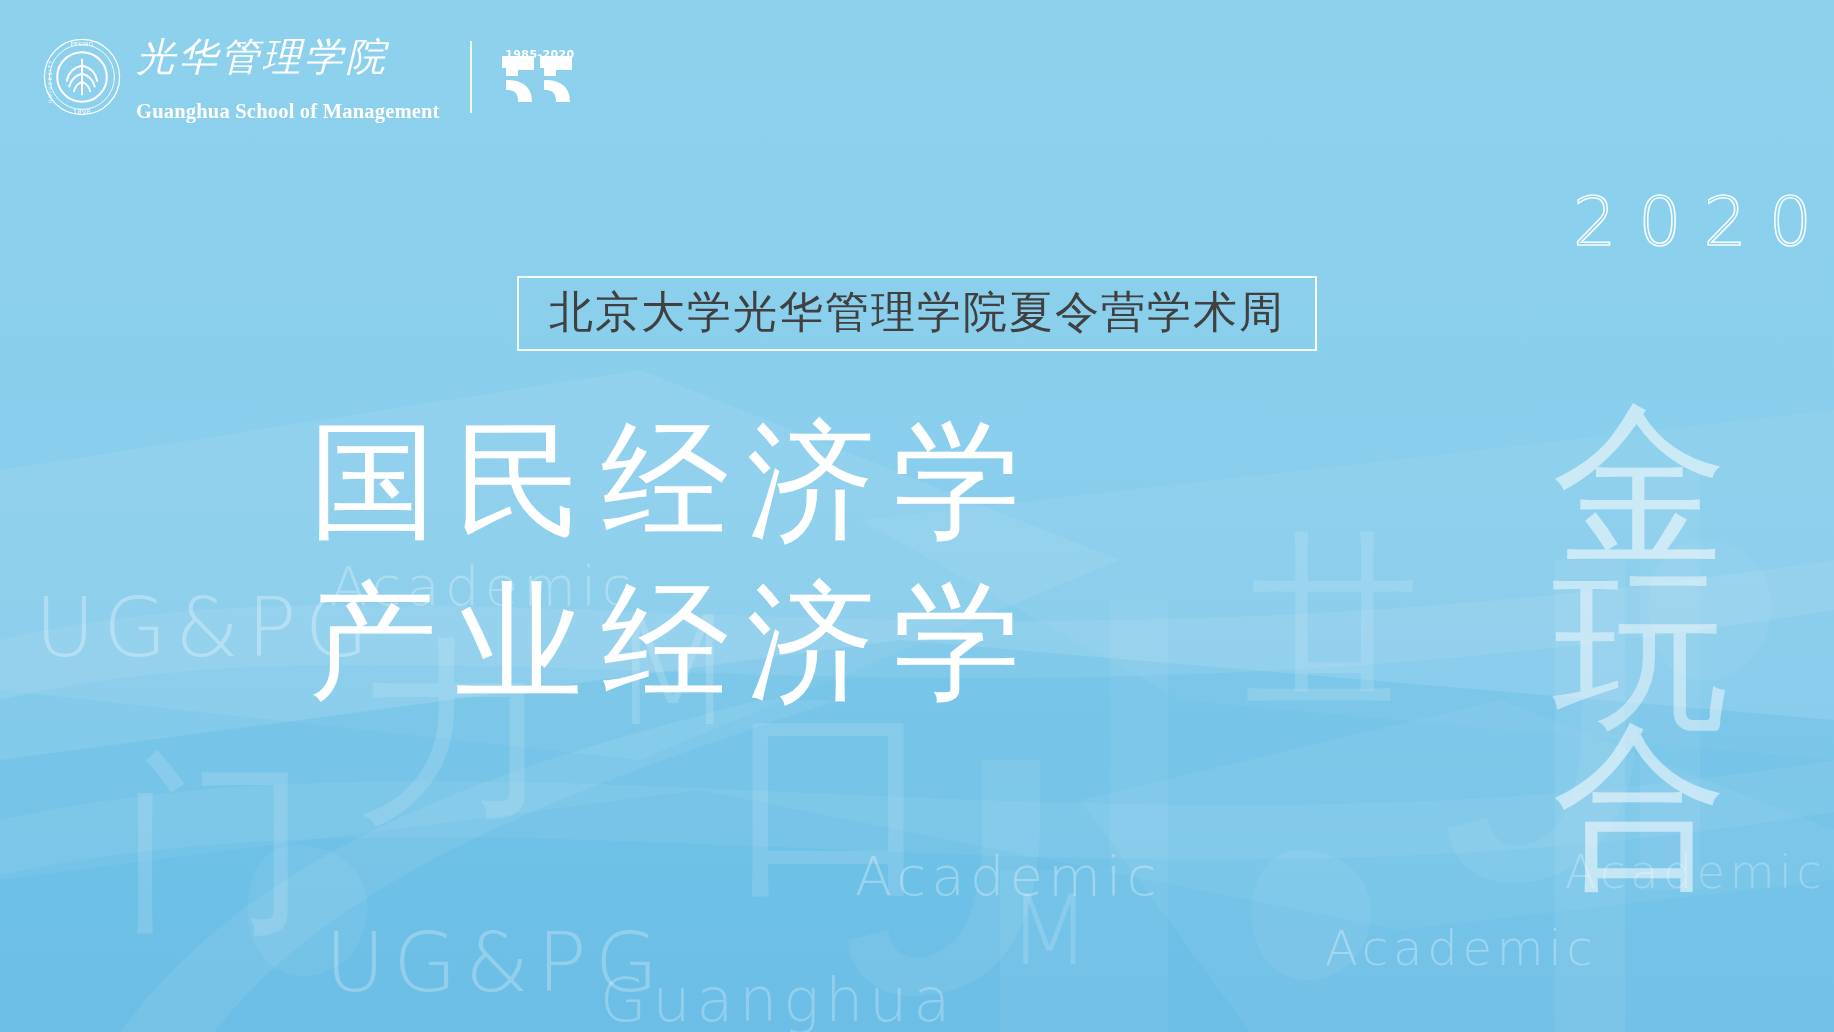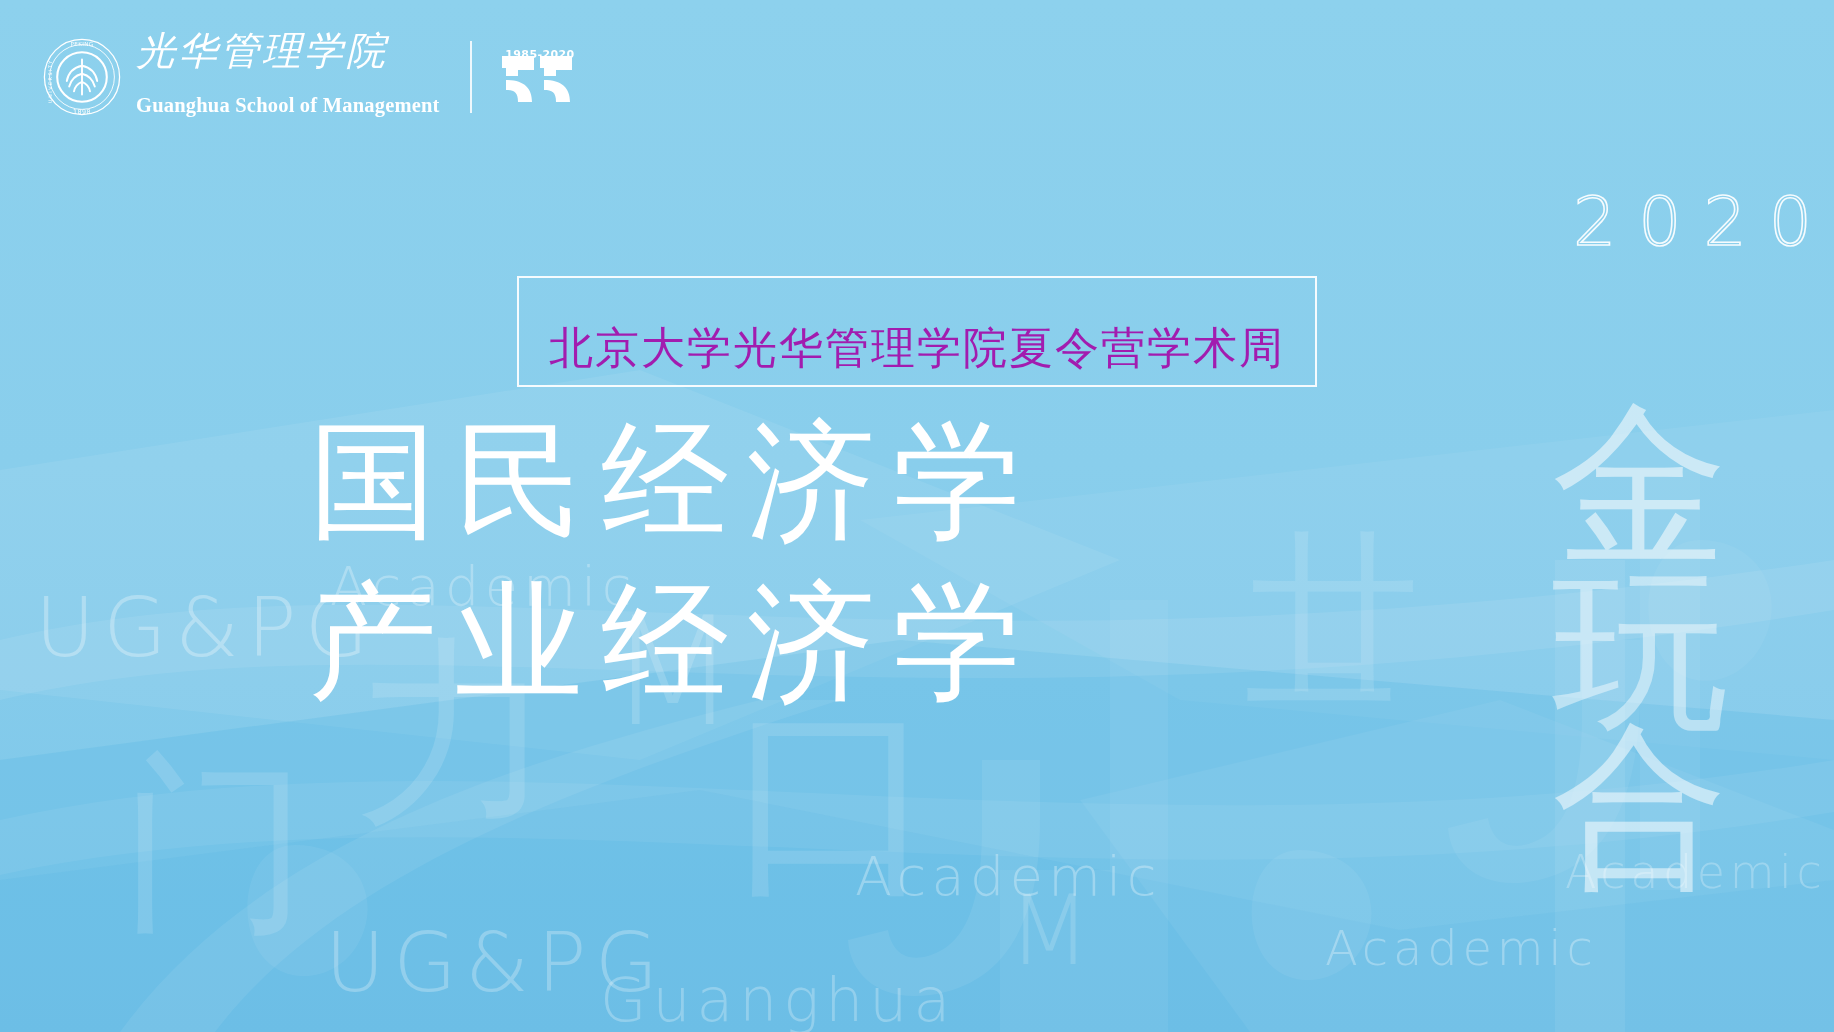--- a/index.html
+++ b/index.html
@@ -54,21 +54,21 @@
     height: 86px;
   }
   .seal {
     width: 80px; height: 80px;
     flex: 0 0 auto;
   }
   .logo-cn-block {
     margin-left: 14px;
     display: flex;
     flex-direction: column;
-    justify-content: flex-end;
+    justify-content: space-between;
     height: 80px;
   }
   .logo-cn {
     color: #ffffff;
     font-family: "DejaVu Serif", "Liberation Serif", serif;
     font-size: 39px;
     line-height: 1.0;
     letter-spacing: 3px;
     font-weight: 500;
     font-style: italic;
@@ -128,28 +128,27 @@
   .subtitle-box {
     position: absolute;
     left: 50%;
     transform: translateX(-50%);
     top: 276px;
     border: 2px solid rgba(255,255,255,0.92);
     padding: 11px 30px 14px 30px;
     box-sizing: border-box;
   }
   .subtitle-text {
-    color: #a21caf;
+    color: #404040;
     font-family: "DejaVu Sans", "Liberation Sans", sans-serif;
     font-size: 44px;
     line-height: 1.05;
     letter-spacing: 2px;
     white-space: nowrap;
     font-weight: 400;
-    margin-top: 36px;
   }
 
   .main-title {
     position: absolute;
     left: 0;
     top: 400px;
     width: 1330px;
     text-align: center;
   }
   .title-line {

